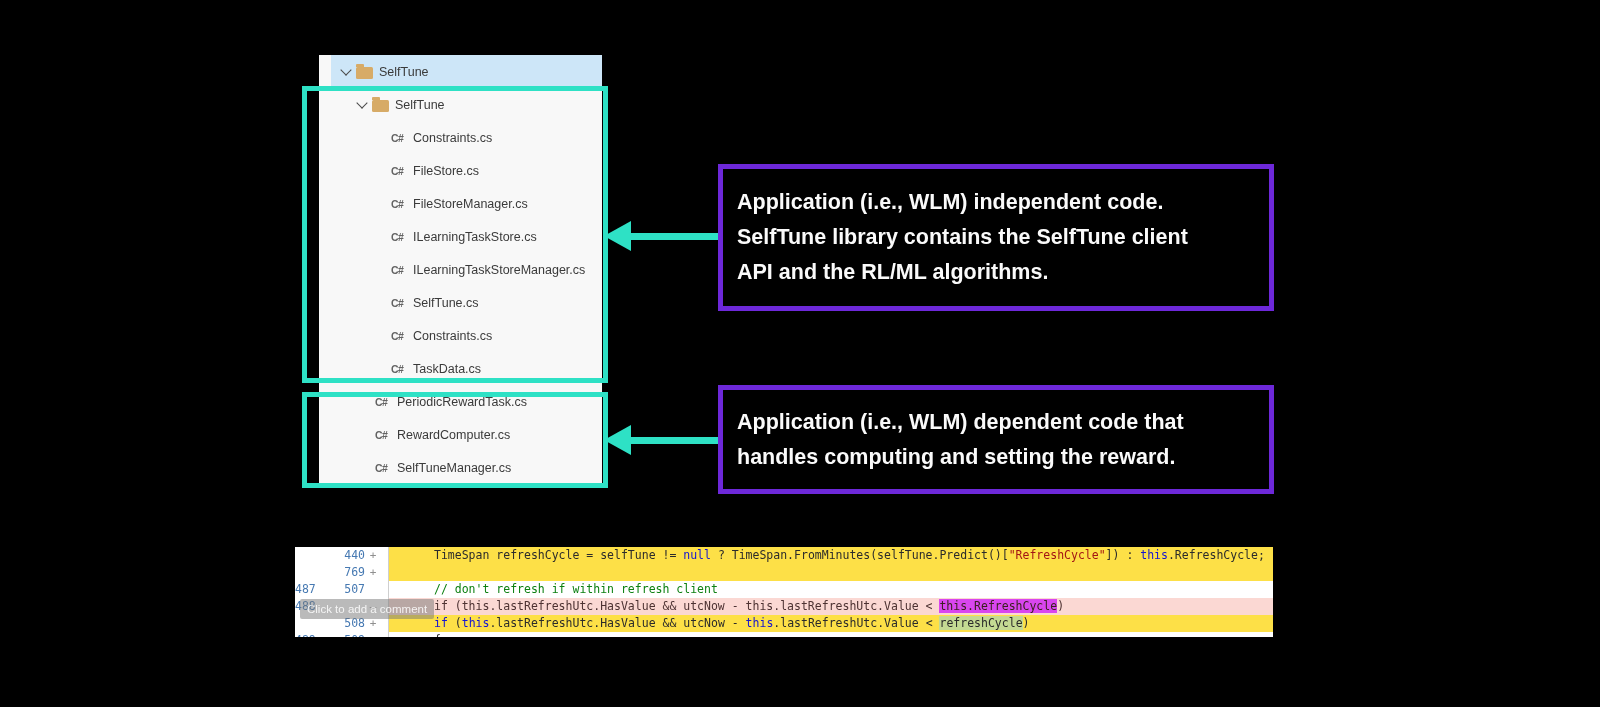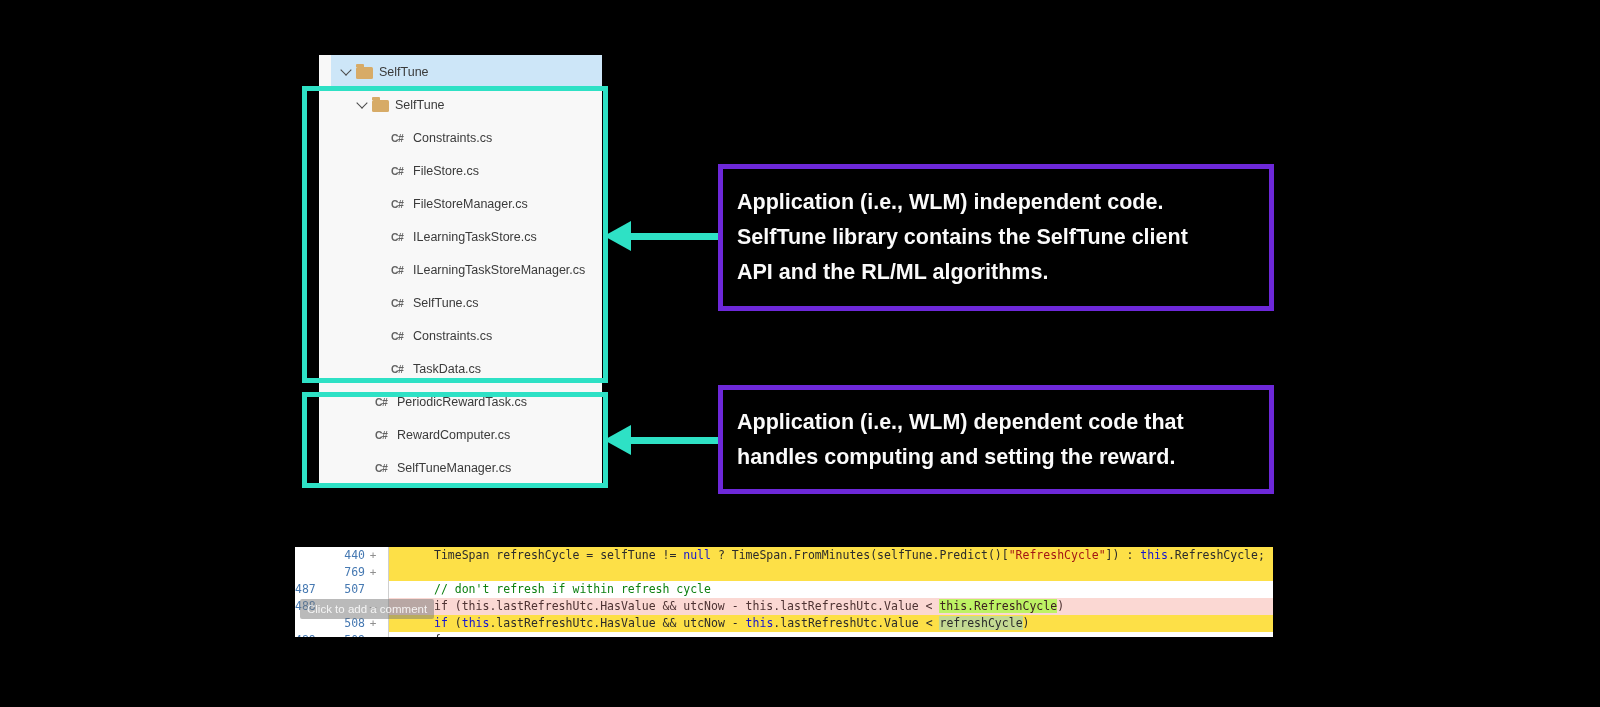--- a/index.html
+++ b/index.html
@@ -51,21 +51,21 @@
   .marker{width:16px;text-align:center;color:#8f8f8f;background:#fff;font-size:11px;}
   .code{flex:1 1 auto;white-space:pre;overflow:hidden;padding-left:45px;color:#2b2b2b;
         border-left:1px solid #cfcfcf;margin-left:7px;}
   .row-added .code{background:#fde047;}
   .row-removed .code{background:#fbd8d3;}
   .row-context .code{background:#fff;}
   .seg-kw{color:#1414d2;}
   .seg-str{color:#a31515;}
   .seg-comment{color:#0d8012;}
   .seg-rm{color:#4d3232;}
-  .seg-rm-hl{background:#bef264;color:#3c2020;}
+  .seg-rm-hl{background:#d946ef;color:#3c2020;}
   .seg-add-hl{background:#c4da93;color:#2b2b2b;}
 
   .tooltip{position:absolute;left:300px;top:551px;height:16px;padding:2px 7px;
            background:rgba(118,118,118,0.5);color:rgba(255,255,255,0.85);
            font-size:11.5px;border-radius:2px;line-height:16px;z-index:6;white-space:nowrap;margin-top:48px;}
 </style>
 </head>
 <body>
 
 <div class="canvas">
@@ -159,21 +159,21 @@
       <div class="diff-row row-added">
         <span class="dcell old-num"></span>
         <span class="dcell new-num">769</span>
         <span class="dcell marker">+</span>
         <span class="code"></span>
       </div>
       <div class="diff-row row-context">
         <span class="dcell old-num">487</span>
         <span class="dcell new-num">507</span>
         <span class="dcell marker"></span>
-        <span class="code"><span class="seg-comment">// don't refresh if within refresh cycle</span></span>
+        <span class="code"><span class="seg-comment">// don't refresh if within refresh client</span></span>
       </div>
       <div class="diff-row row-removed">
         <span class="dcell old-num">488</span>
         <span class="dcell new-num"></span>
         <span class="dcell marker">—</span>
         <span class="code"><span class="seg-rm">if (this.lastRefreshUtc.HasValue &amp;&amp; utcNow - this.lastRefreshUtc.Value &lt; </span><span class="seg-rm-hl">this.RefreshCycle</span><span class="seg-rm">)</span></span>
       </div>
       <div class="diff-row row-added">
         <span class="dcell old-num"></span>
         <span class="dcell new-num">508</span>

